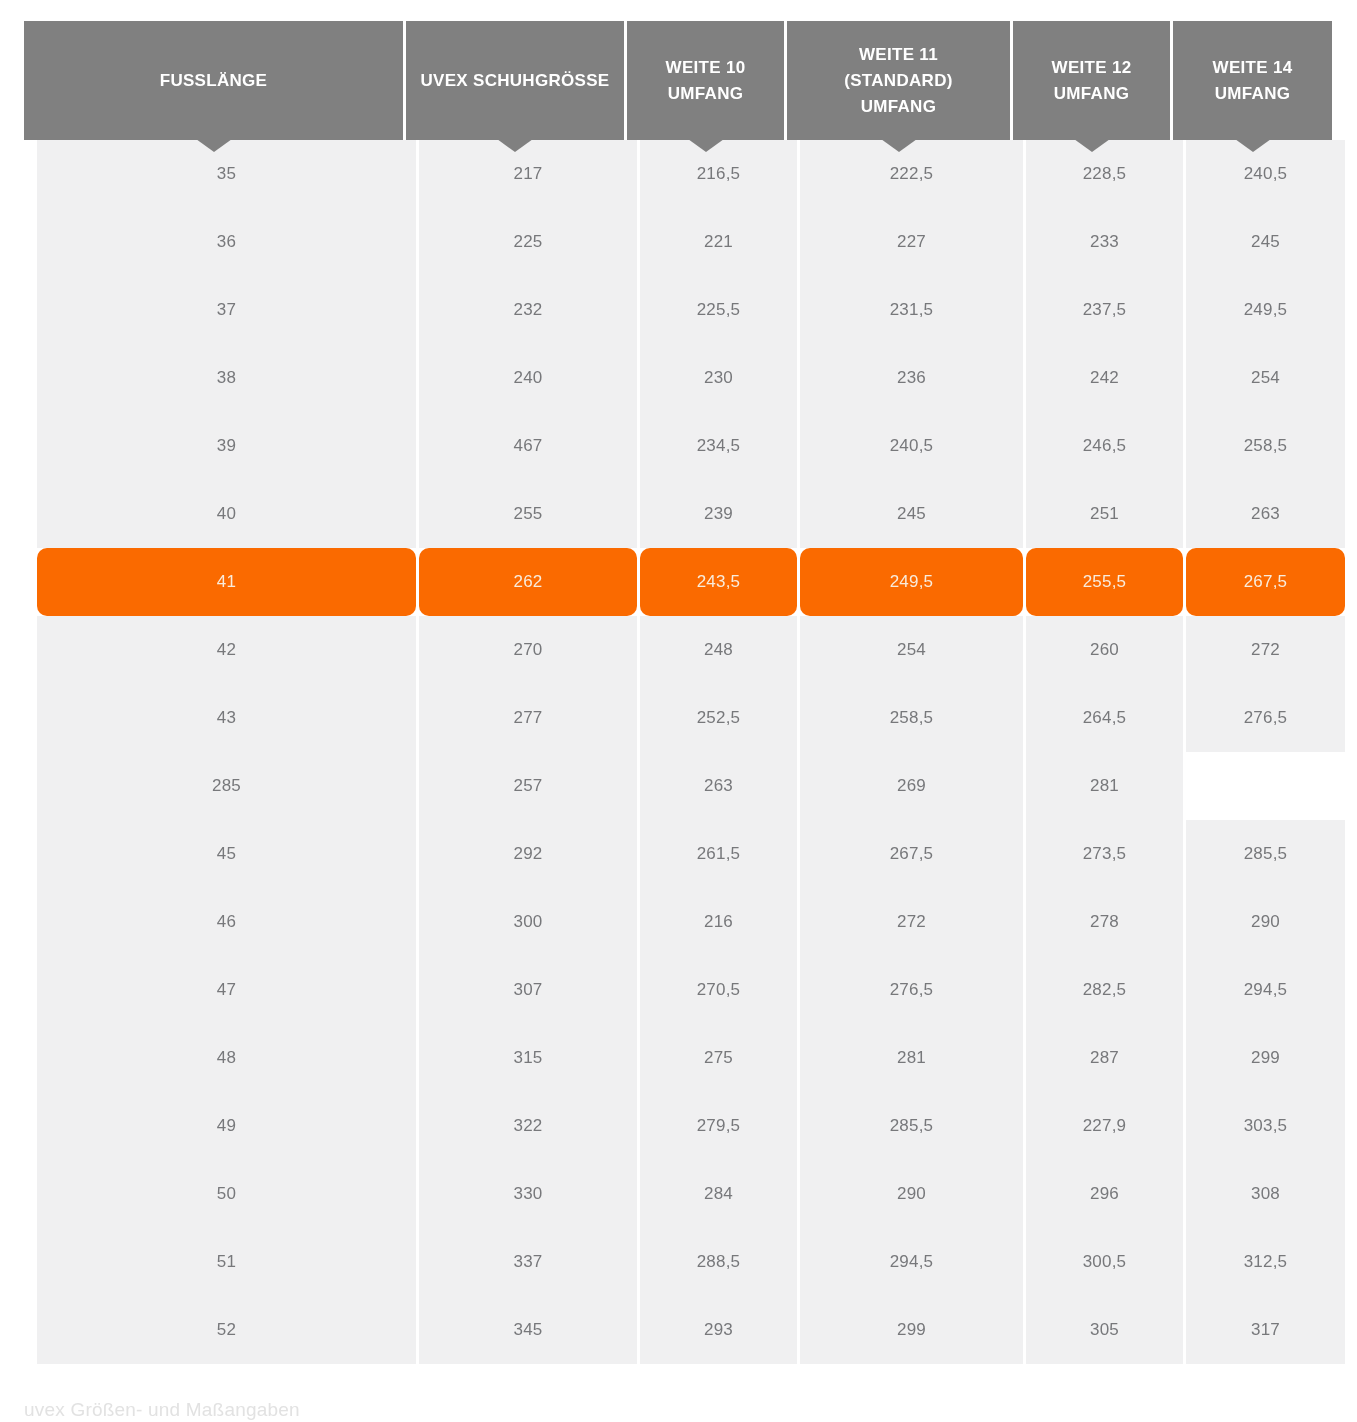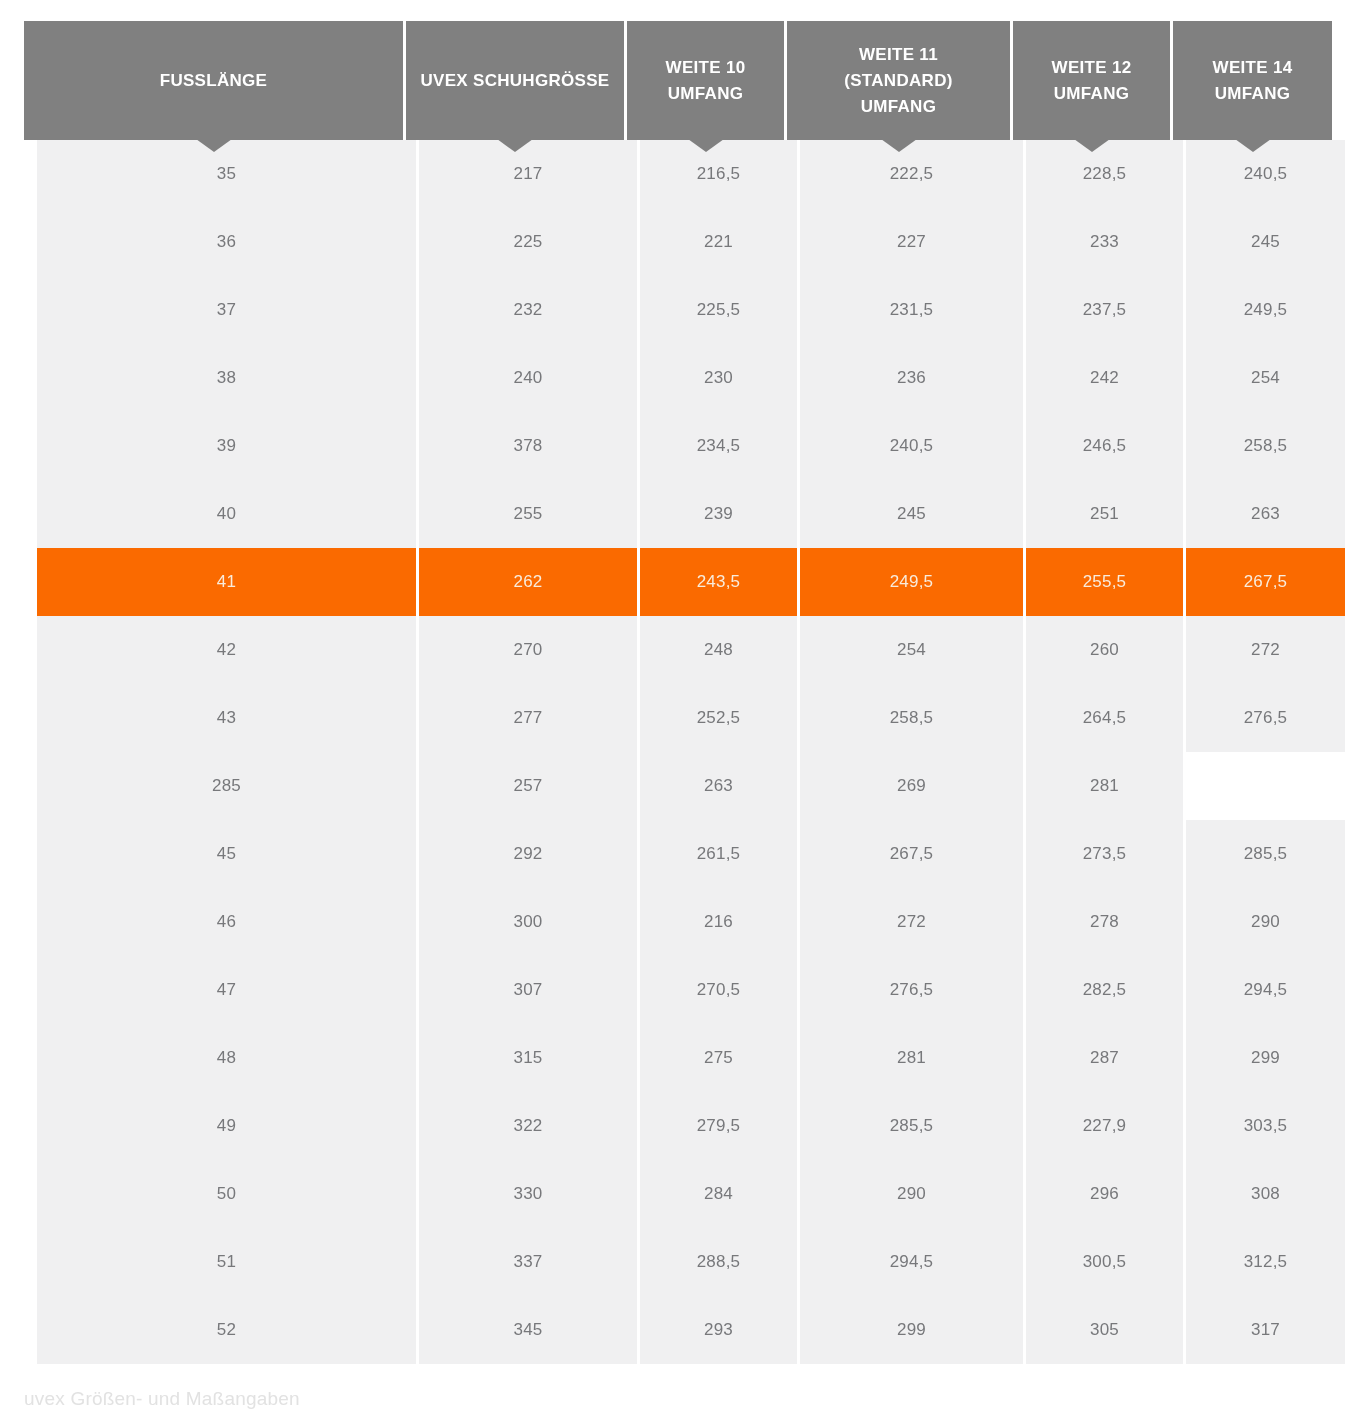--- a/index.html
+++ b/index.html
@@ -47,23 +47,24 @@
     color: var(--cell-text, #77787b);
     font-size: 17px;
     letter-spacing: 0.2px;
     display: flex;
     align-items: center;
     justify-content: center;
   }
   .tr.hl .td {
     background: var(--accent, #fa6a00);
     color: var(--hl-text, #f9ecdc);
+    border-radius: 10px;
   }
   .caption {
-    margin-top: 24px;
+    margin-top: 35px;
     font-size: 19px;
     color: var(--caption-color, #e2e2e2);
     letter-spacing: 0.2px;
   }
 </style>
 </head>
 <body>
 
 <div class="page">
   <div class="size-table">
@@ -121,21 +122,21 @@
         <div class="tr">
           <div class="td">38</div>
           <div class="td">240</div>
           <div class="td">230</div>
           <div class="td">236</div>
           <div class="td">242</div>
           <div class="td">254</div>
         </div>
         <div class="tr">
           <div class="td">39</div>
-          <div class="td">378</div>
+          <div class="td">467</div>
           <div class="td">234,5</div>
           <div class="td">240,5</div>
           <div class="td">246,5</div>
           <div class="td">258,5</div>
         </div>
         <div class="tr">
           <div class="td">40</div>
           <div class="td">255</div>
           <div class="td">239</div>
           <div class="td">245</div>

